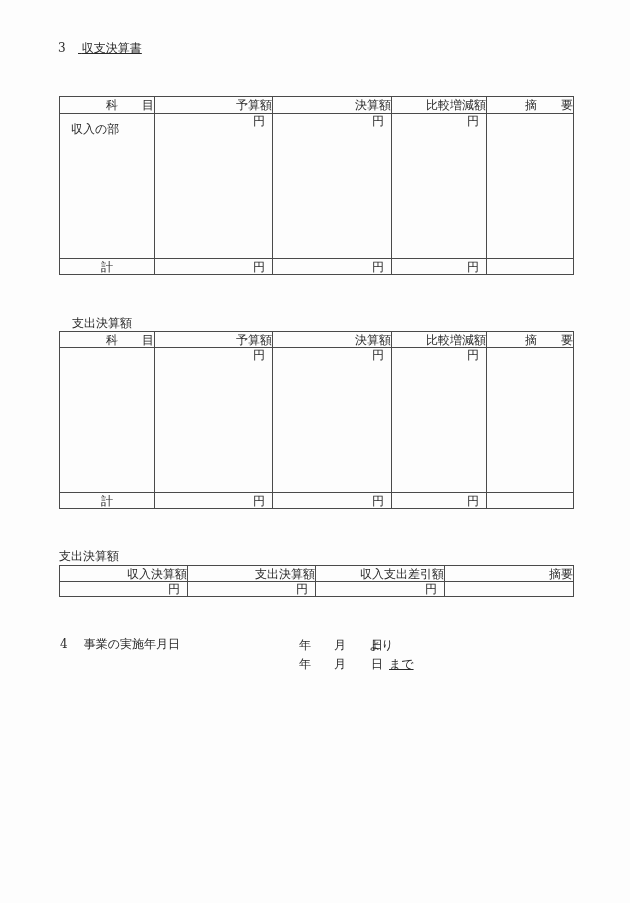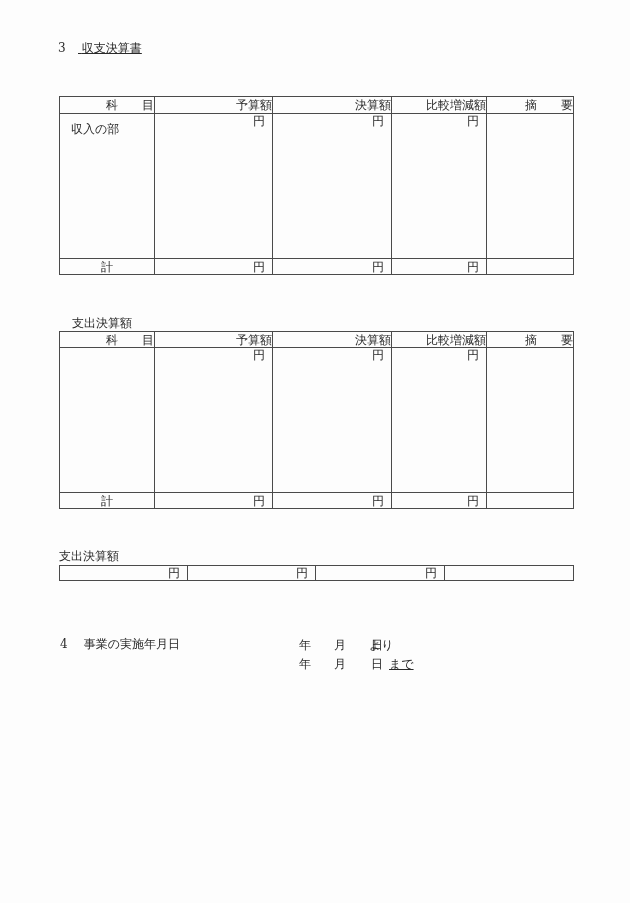--- a/index.html
+++ b/index.html
@@ -100,20 +100,26 @@
 
 <div class="abs" style="left:59px; top:549px;">支出決算額</div>
 <table class="form" style="left:59px; top:565px; width:514px;">
   <colgroup>
       <col style="width:128px">
       <col style="width:128px">
       <col style="width:129px">
       <col style="width:129px">
     </colgroup>
   <tbody>
+      <tr style="height:16px;">
+    <th>収入決算額</th>
+    <th>支出決算額</th>
+    <th>収入支出差引額</th>
+    <th>摘要</th>
+  </tr>
   <tr style="height:15px;">
     <td class="yen-mid">円</td>
     <td class="yen-mid">円</td>
     <td class="yen-mid">円</td>
     <td></td>
   </tr>
 </tbody>
   </table>
 
 <div class="abs heading" style="left:60px; top:637px;">

